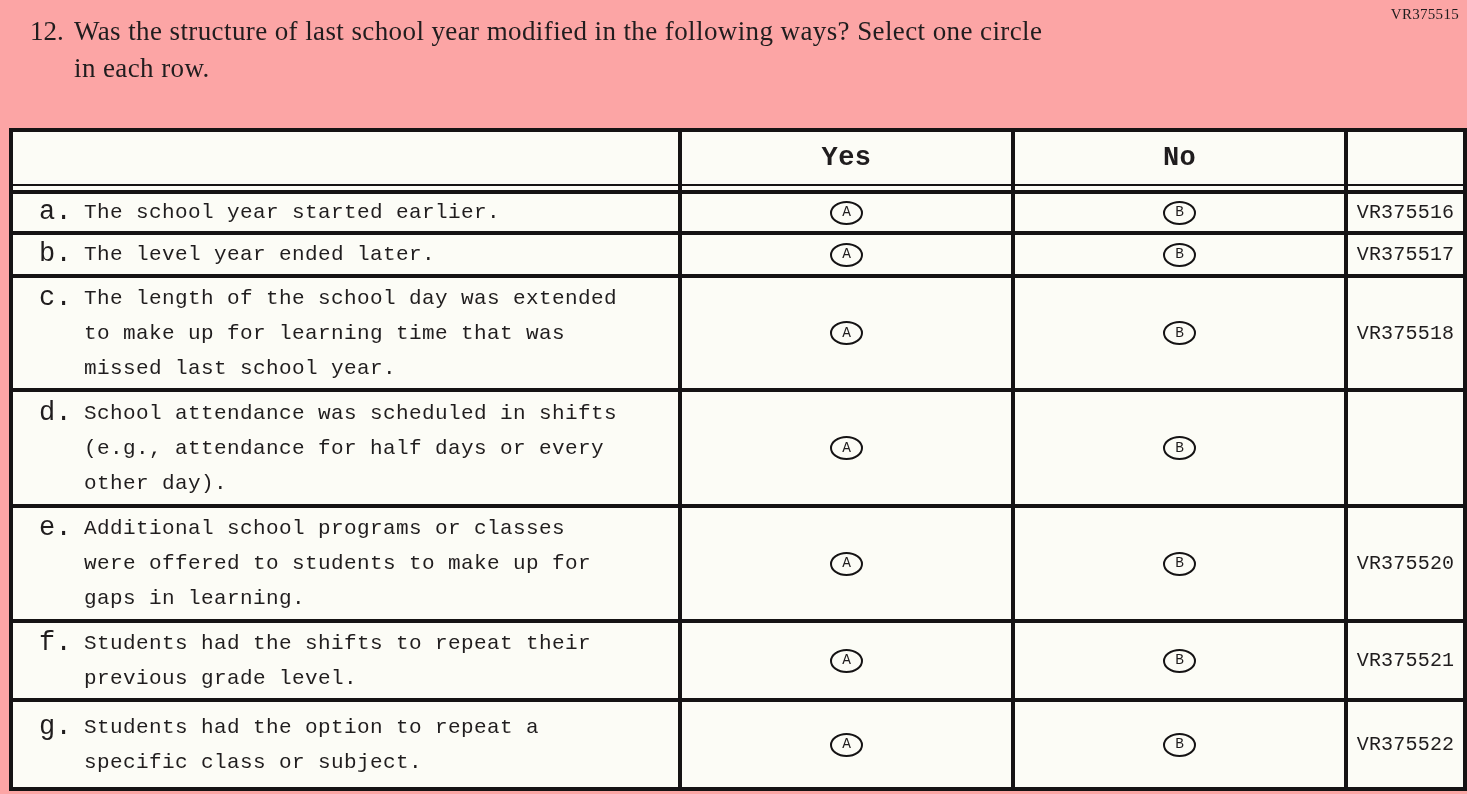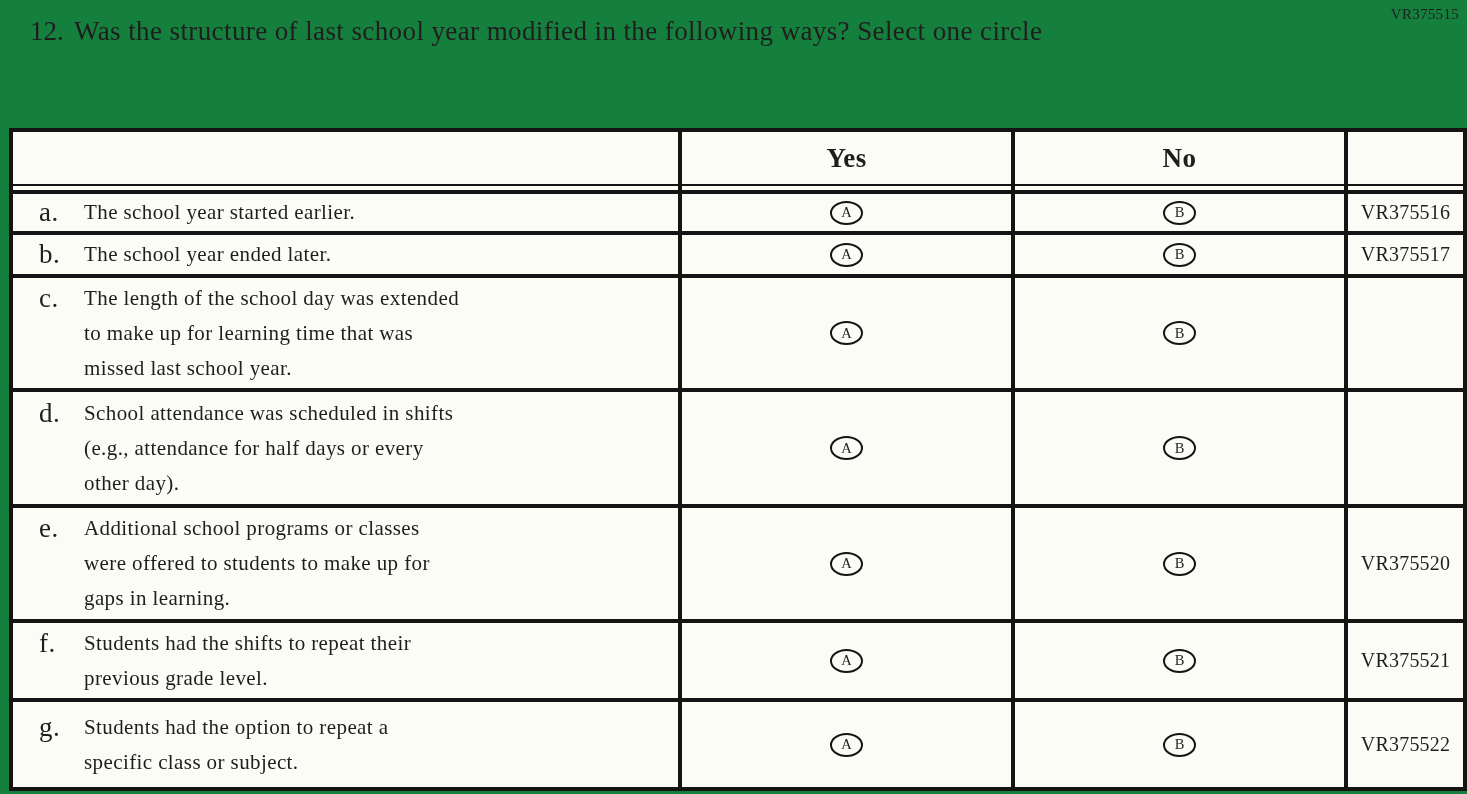--- a/index.html
+++ b/index.html
@@ -1,19 +1,19 @@
 <!DOCTYPE html>
 <html><head>
 <meta charset="utf-8">
 <style>
   html,body{margin:0;padding:0;background:#e8e8e4;}
   .page{
     position:relative;
     width:1467px;height:794px;
-    background:#15803d;
+    background:#fca5a5;
     font-family:"Liberation Serif", serif;
     color:#201d1e;
     overflow:hidden;
   }
   .vr-top{
     position:absolute;top:6px;right:8px;
     font-size:15px;letter-spacing:.3px;
   }
   .question{
     position:absolute;left:30px;top:13px;
@@ -30,21 +30,21 @@
   .stable{
     position:absolute;left:9px;top:128px;width:1450px;
     border:4px solid #151314;
     background:#fcfcf6;
   }
   .trow,.rulerow{
     display:grid;
     grid-template-columns:669px 333px 333px 1fr;
     box-sizing:border-box;
   }
-  .trow{border-bottom:4px solid #151314;}
+  .trow{border-bottom:4px solid #151314;font-family:Liberation Mono, monospace;}
   .trow.thead{border-bottom:none;}
   .trow.last{border-bottom:none;}
   .rulerow{
     height:10px;
     border-top:2px solid #151314;
     border-bottom:4px solid #151314;
   }
   .cell{box-sizing:border-box;min-width:0;}
   .c1,.c2,.c3{border-right:4px solid #151314;}
   .c1{display:flex;align-items:center;padding-left:26px;}
@@ -72,20 +72,21 @@
 <body>
 
 <div class="page">
 
   <div class="vr-top">VR375515</div>
 
   <div class="question">
     <div class="qnum">12.</div>
     <div class="qtext">
       <div class="qline"><span>Was the structure of </span><span class="b">last school year</span><span> modified in the following ways? Select </span><span class="b">one</span><span> circle</span></div>
+      <div class="qline">in each row.</div>
     </div>
   </div>
 
   <div class="stable">
 
     <div class="trow thead" style="height:52px">
       <div class="cell c1"></div>
       <div class="cell c2 hdr">Yes</div>
       <div class="cell c3 hdr">No</div>
       <div class="cell c4"></div>
@@ -115,21 +116,21 @@
             <span class="bl">B</span>
           </span>
       </div>
       <div class="cell c4 code">VR375516</div>
     </div>
 
     <div class="trow" style="height:43px">
       <div class="cell c1">
         <div class="stmt">
           <span class="letter">b.</span>
-          <span class="lines">The school year ended later.</span>
+          <span class="lines">The level year ended later.</span>
         </div>
       </div>
       <div class="cell c2">
         <span class="bubble">
             <span class="bl">A</span>
           </span>
       </div>
       <div class="cell c3">
         <span class="bubble">
             <span class="bl">B</span>
@@ -150,20 +151,21 @@
       <div class="cell c2">
         <span class="bubble">
             <span class="bl">A</span>
           </span>
       </div>
       <div class="cell c3">
         <span class="bubble">
             <span class="bl">B</span>
           </span>
       </div>
+      <div class="cell c4 code">VR375518</div>
     </div>
 
     <div class="trow" style="height:116px">
       <div class="cell c1">
         <div class="stmt">
           <span class="letter">d.</span>
           <span class="lines">School attendance was scheduled in shifts
 (e.g., attendance for half days or every
 other day).</span>
         </div>

